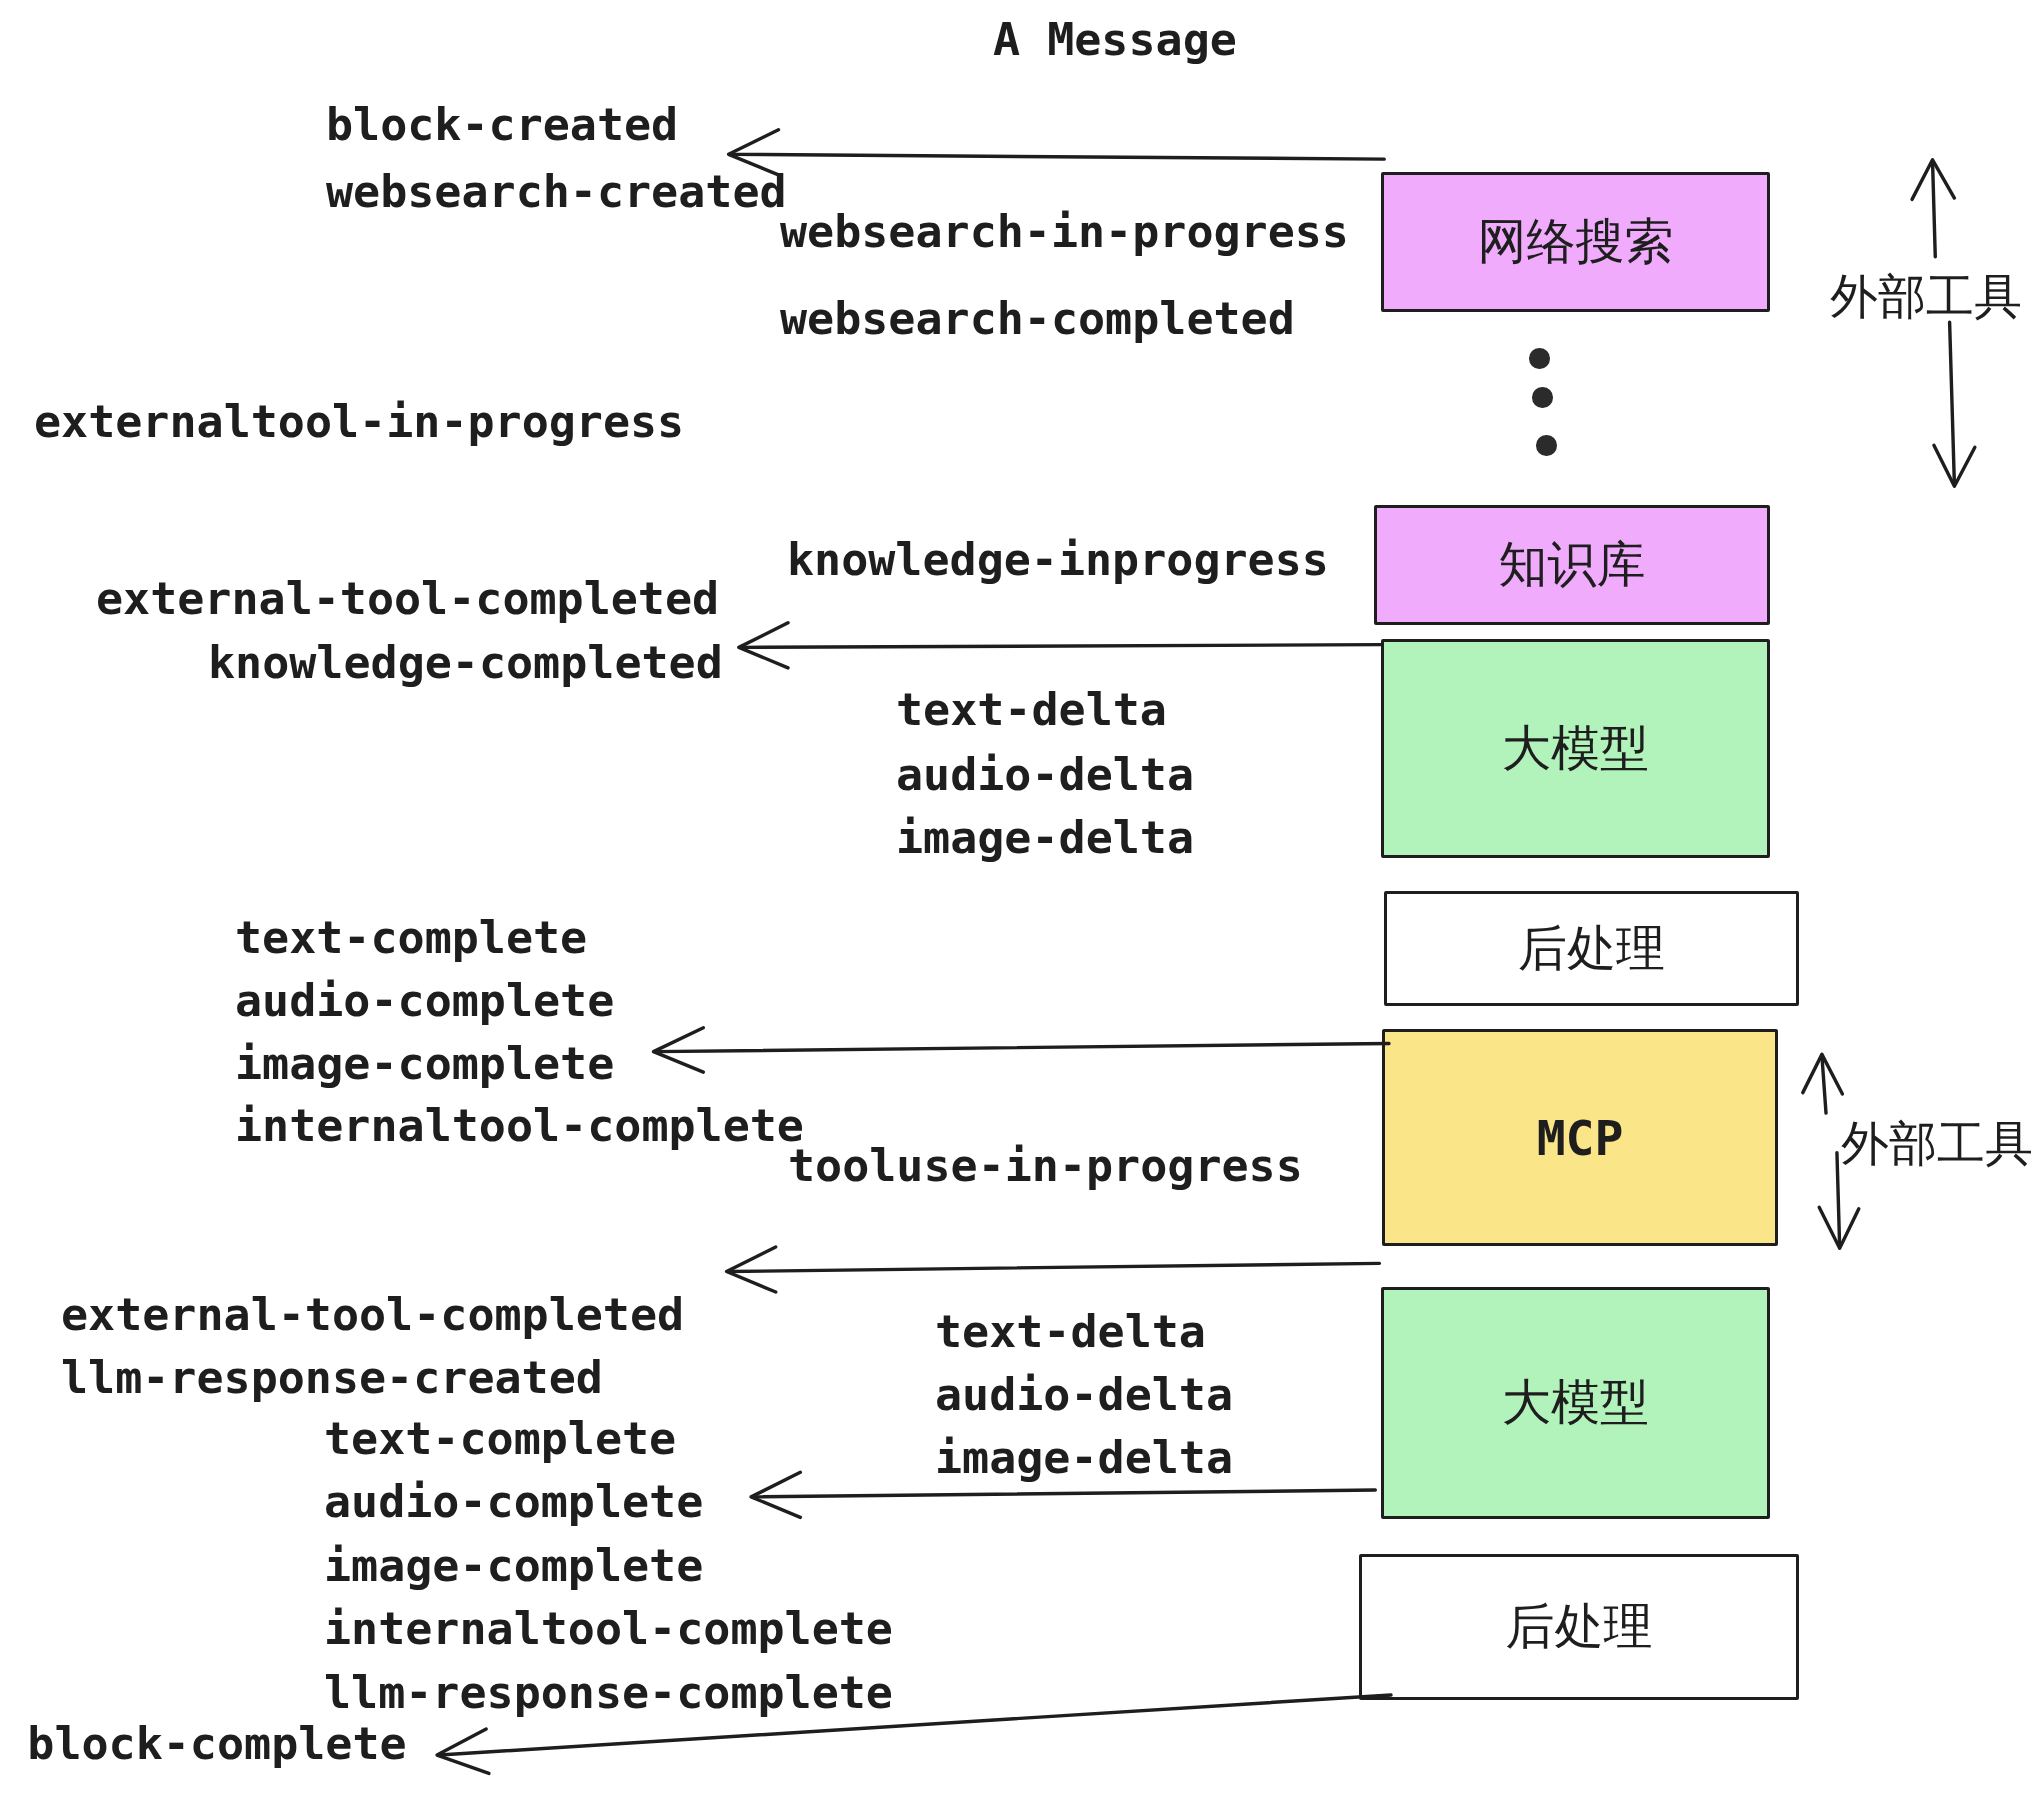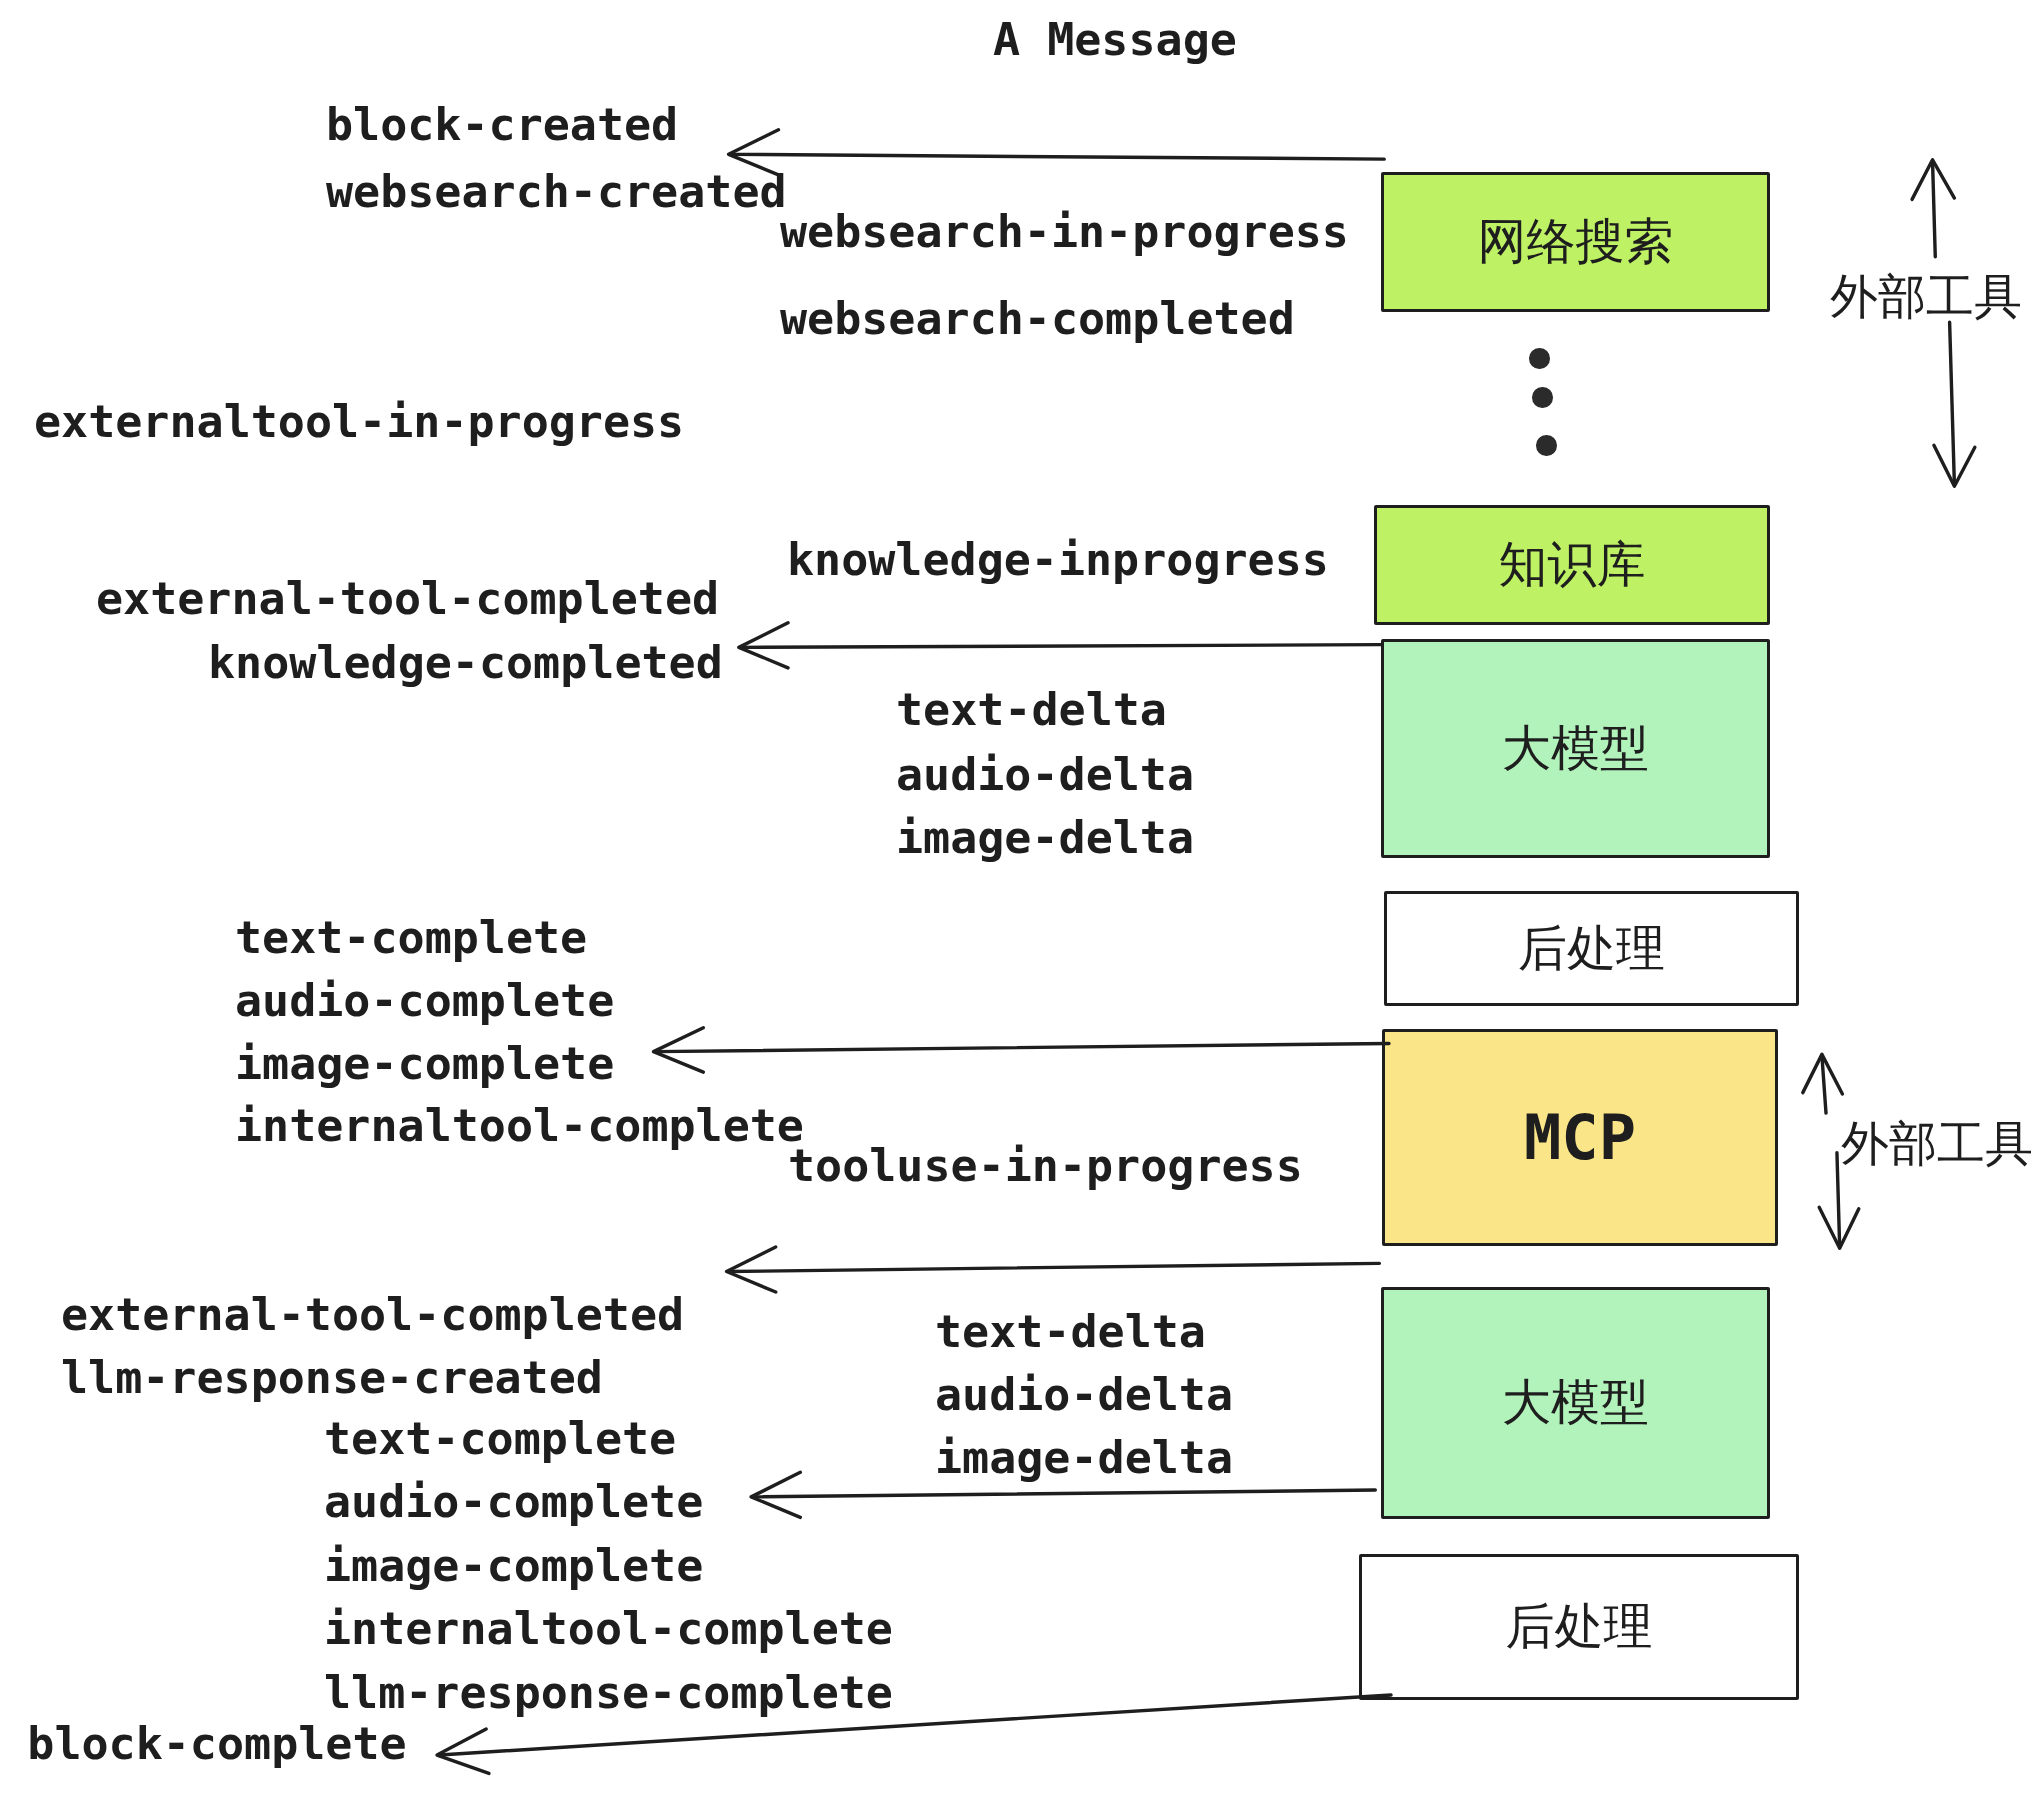--- a/index.html
+++ b/index.html
@@ -2,25 +2,25 @@
 <html style="font-size:11px"><head>
 <meta charset="utf-8">
 <style>
   html,body{margin:0;padding:0;background:#ffffff;}
   .canvas{position:relative;width:2035px;height:1796px;background:#ffffff;overflow:hidden;
           color:#1e1e1e;font-family:"DejaVu Sans Mono",monospace;margin-left:15px;}
   .title{position:absolute;left:978px;top:15px;font:700 45px/1.1 "DejaVu Sans Mono",monospace;white-space:nowrap;}
   .ev{position:absolute;font:700 45px/1.08 "DejaVu Sans Mono",monospace;white-space:nowrap;}
   .box{position:absolute;border:3.4px solid #1e1e1e;border-radius:2px;display:flex;align-items:center;justify-content:center;
        font-family:"DejaVu Sans","Liberation Sans",sans-serif;font-size:49px;font-weight:400;box-sizing:border-box;}
-  .box.pink{background:#bef264;}
+  .box.pink{background:#f0abfc;}
   .box.green{background:#b2f2bb;}
   .box.yellow{background:#fae588;}
   .box.white{background:#ffffff;}
-  .box.mono{font-family:"DejaVu Sans Mono",monospace;font-weight:700;font-size:62px;}
+  .box.mono{font-family:"DejaVu Sans Mono",monospace;font-weight:700;font-size:48px;}
   .side{position:absolute;font-family:Liberation Sans, sans-serif;font-size:48px;white-space:nowrap;}
   .dot{position:absolute;width:20.5px;height:20.5px;border-radius:50%;background:#2b2b2b;}
   svg.arrows{position:absolute;left:0;top:0;width:2035px;height:1796px;pointer-events:none;}
   svg.arrows path{stroke:#1e1e1e;stroke-width:5;fill:none;stroke-linecap:round;stroke-linejoin:round;}
 </style>
 </head>
 <body>
 
 <div class="canvas">
 

